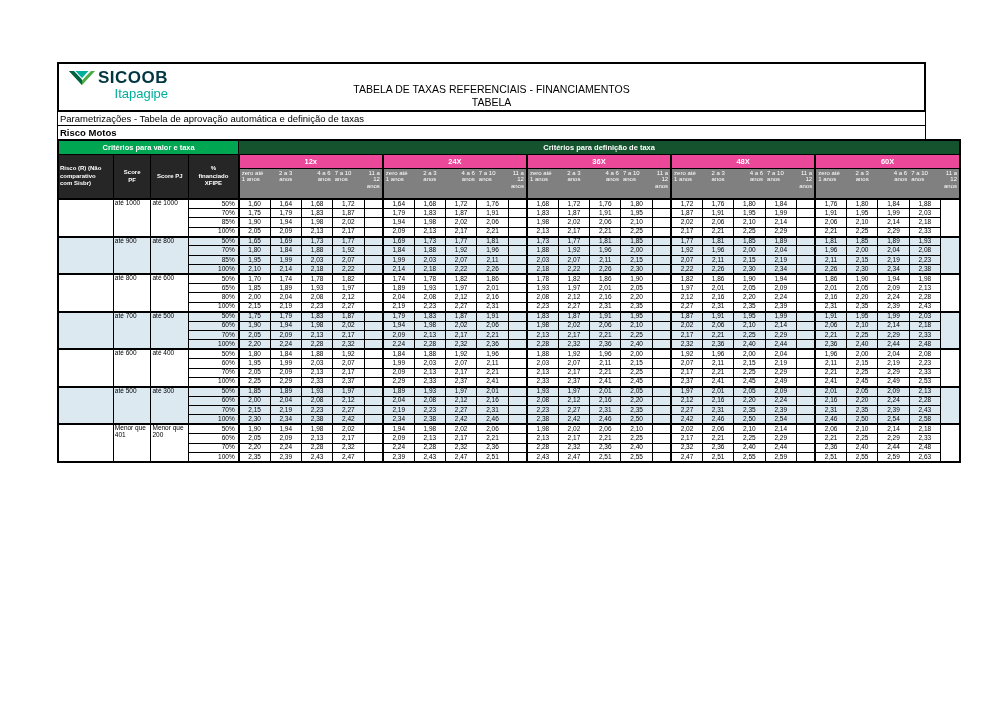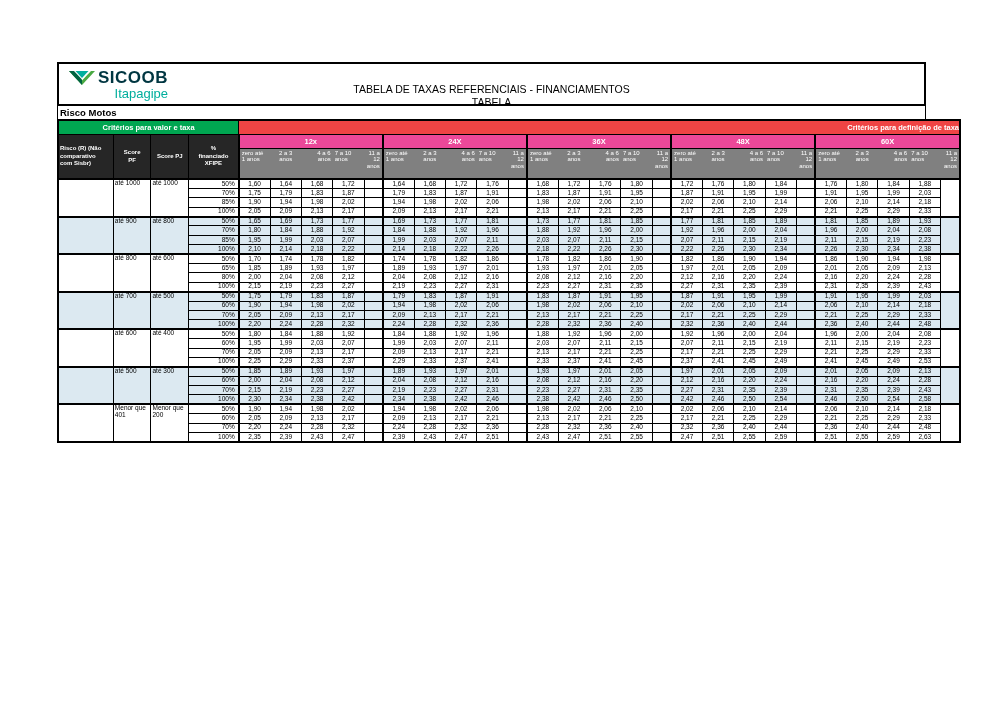--- a/index.html
+++ b/index.html
@@ -1,34 +1,34 @@
 <!DOCTYPE html>
 <html><head>
 <meta charset="utf-8">
 <style>
   html,body{margin:0;padding:0;background:#fff;}
   body{width:1000px;height:707px;position:relative;font-family:"Liberation Sans",sans-serif;color:#000;}
   .frame{position:absolute;left:57px;top:62px;width:869px;}
-  .hblock{box-sizing:border-box;border:2px solid #000;height:44px;position:relative;background:#fff;}
+  .hblock{box-sizing:border-box;border:2px solid #000;height:50px;position:relative;background:#fff;}
   .logo{position:absolute;left:10px;top:5px;display:flex;align-items:flex-start;}
   .logo svg{display:block;margin-right:3px;margin-top:2px;}
   .brandwrap{display:flex;flex-direction:column;align-items:flex-end;}
   .brand{font-size:17px;font-weight:bold;color:#003641;letter-spacing:0.5px;line-height:1;}
   .unit{font-size:13px;font-weight:normal;color:#00AE9D;line-height:1.3;}
   .titles{position:absolute;left:0;right:0;top:19px;text-align:center;}
   .title1{font-size:10.5px;line-height:1.25;}
   .title2{font-size:10.5px;line-height:1.25;}
   .prow{box-sizing:border-box;border:1px solid #000;border-top:none;height:14px;display:flex;align-items:center;padding-left:2px;font-size:9.5px;background:#fff;}
   .trow{box-sizing:border-box;border-left:1px solid #000;border-right:1px solid #000;height:13px;display:flex;align-items:center;padding-left:2px;font-size:9.5px;font-weight:bold;background:#fff;}
   table{border-collapse:collapse;table-layout:fixed;width:904px;border:2px solid #000;}
   td{border:1px solid #000;padding:0;overflow:hidden;line-height:1.05;}
   col.c-risco{width:53px;}col.c-pf{width:36px;}col.c-pj{width:36px;}col.c-pct{width:48px;}
   col.c-v{width:30px;}col.c-b{width:18px;}
   .green{background:#00A651;color:#fff;font-weight:bold;font-size:7.5px;text-align:center;height:13px;}
-  .blue{background:#ef4444;color:#fff;font-weight:bold;font-size:7.5px;text-align:right;height:13px;}
+  .blue{background:#14532d;color:#fff;font-weight:bold;font-size:7.5px;text-align:center;height:13px;}
   .orange{background:#ec4899;color:#fff;font-weight:bold;font-size:7.5px;text-align:center;height:13px;}
   .dark{background:#262626;color:#fff;font-size:6px;font-weight:bold;text-align:center;vertical-align:middle;white-space:pre-line;line-height:1.25;}
   .dark.lft{text-align:left;padding-left:1px;}
   .sub{background:#808080;color:#fff;font-size:6px;vertical-align:top;padding:1px 2px;border-left:none;border-right:none;height:27px;border-bottom:2px solid #000;}
   .a0{text-align:left;}.a1{text-align:center;}.a2{text-align:right;}.a3{text-align:left;}.a4{text-align:right;}
   .tstart{border-left:2px solid #000 !important;}
   .gend{border-right:2px solid #000;}
   tr.gstart td{border-top:2px solid #000;}
   tbody tr{height:9.4px;}
   .val{font-size:6.5px;text-align:center;background:#fff;}
@@ -56,20 +56,21 @@
         <div class="brand">SICOOB</div>
         <div class="unit">Itapagipe</div>
       </div>
     </div>
     <div class="titles">
       <div class="title1">TABELA DE TAXAS REFERENCIAIS - FINANCIAMENTOS</div>
       <div class="title2">TABELA</div>
     </div>
   </div>
 
+  <div class="prow">Parametrizações - Tabela de aprovação automática e definição de taxas</div>
   <div class="trow">Risco Motos</div>
 
   <table>
     <colgroup>
       <col class="c-risco">
         <col class="c-pf">
         <col class="c-pj">
         <col class="c-pct">
       <col class="c-v">
         <col class="c-v">

